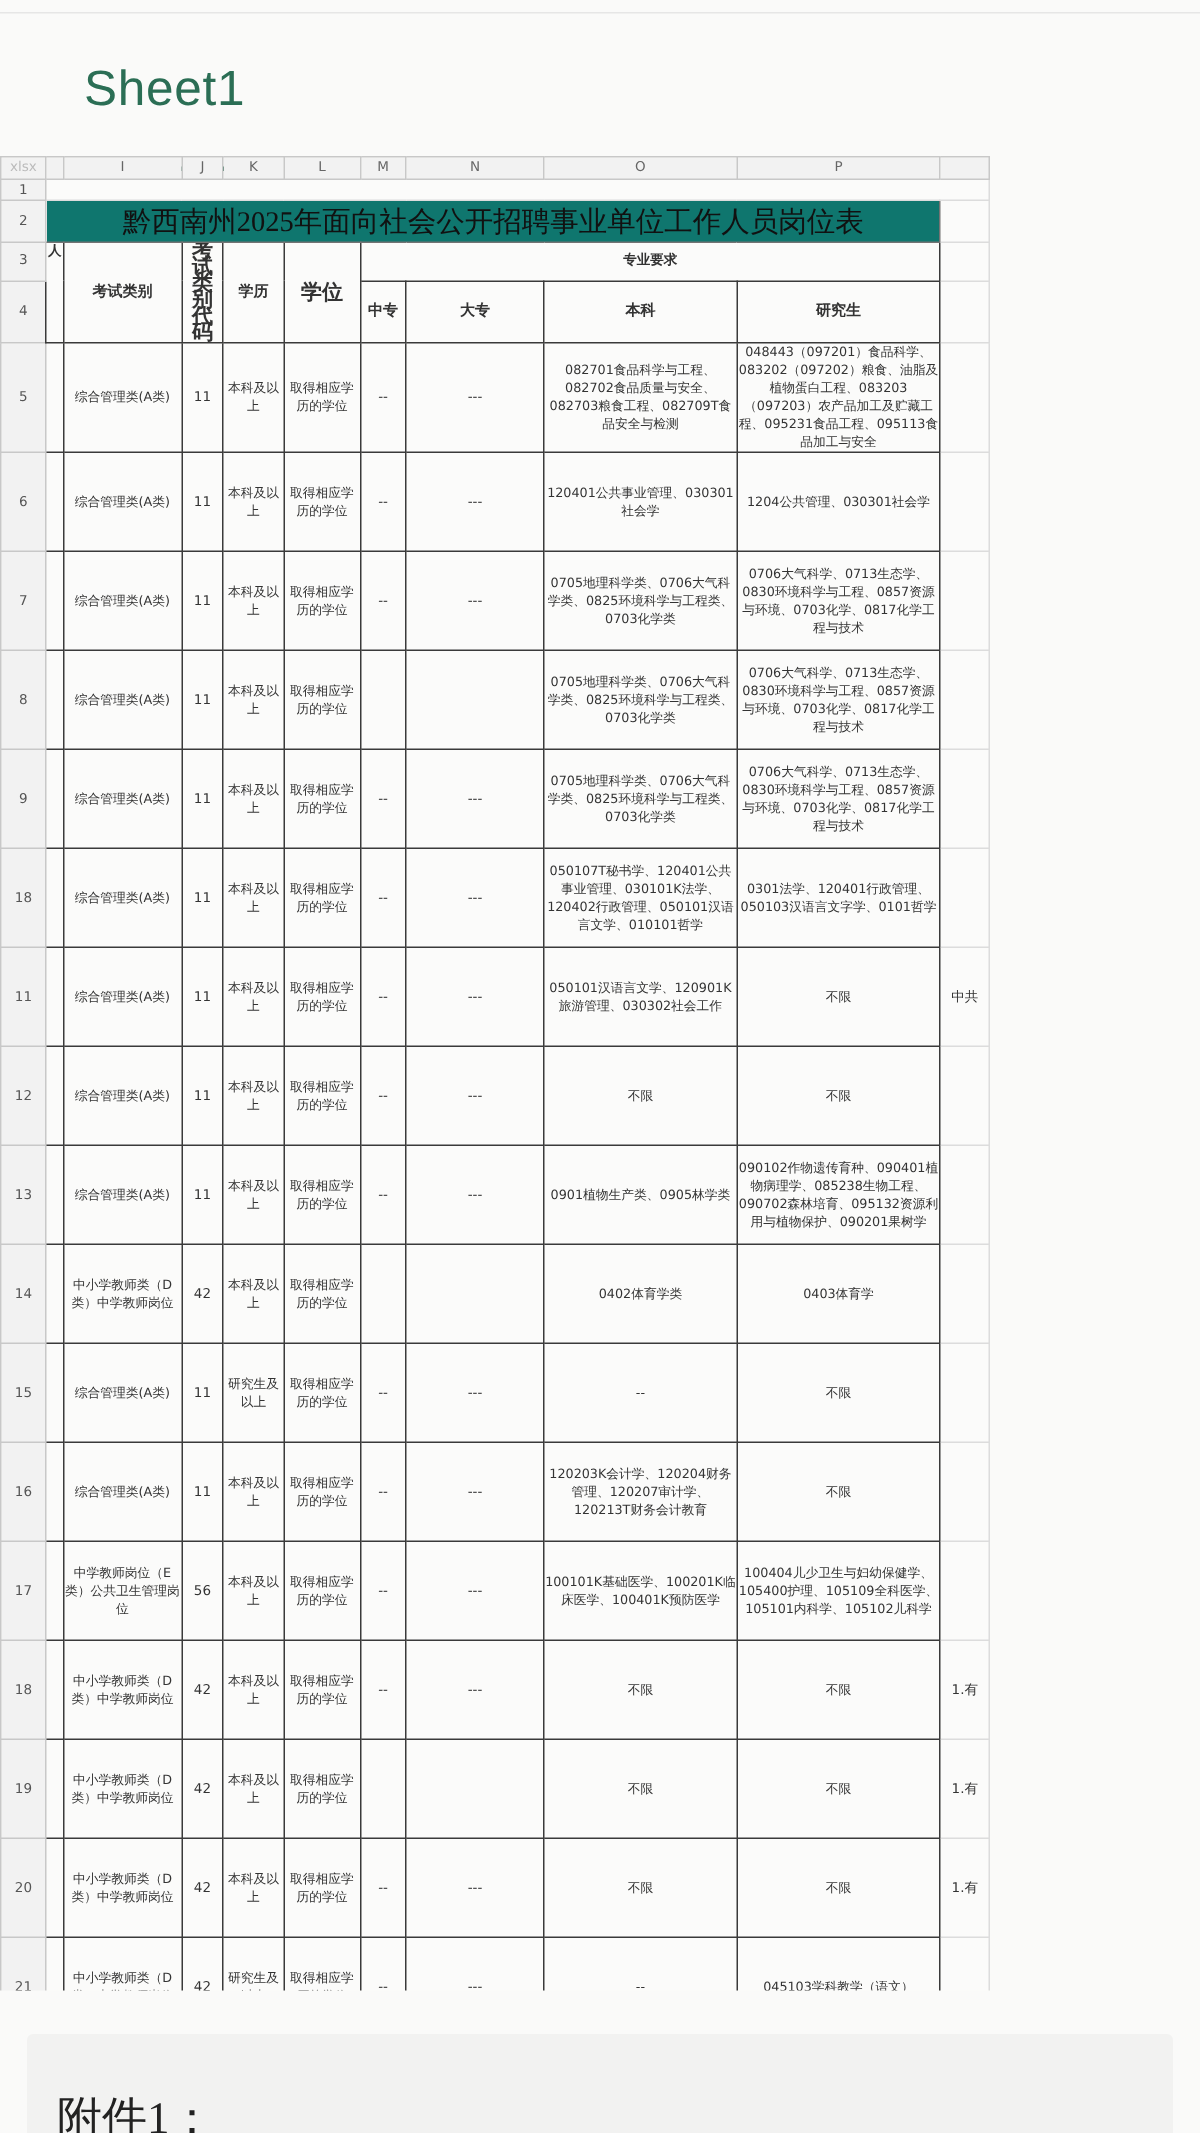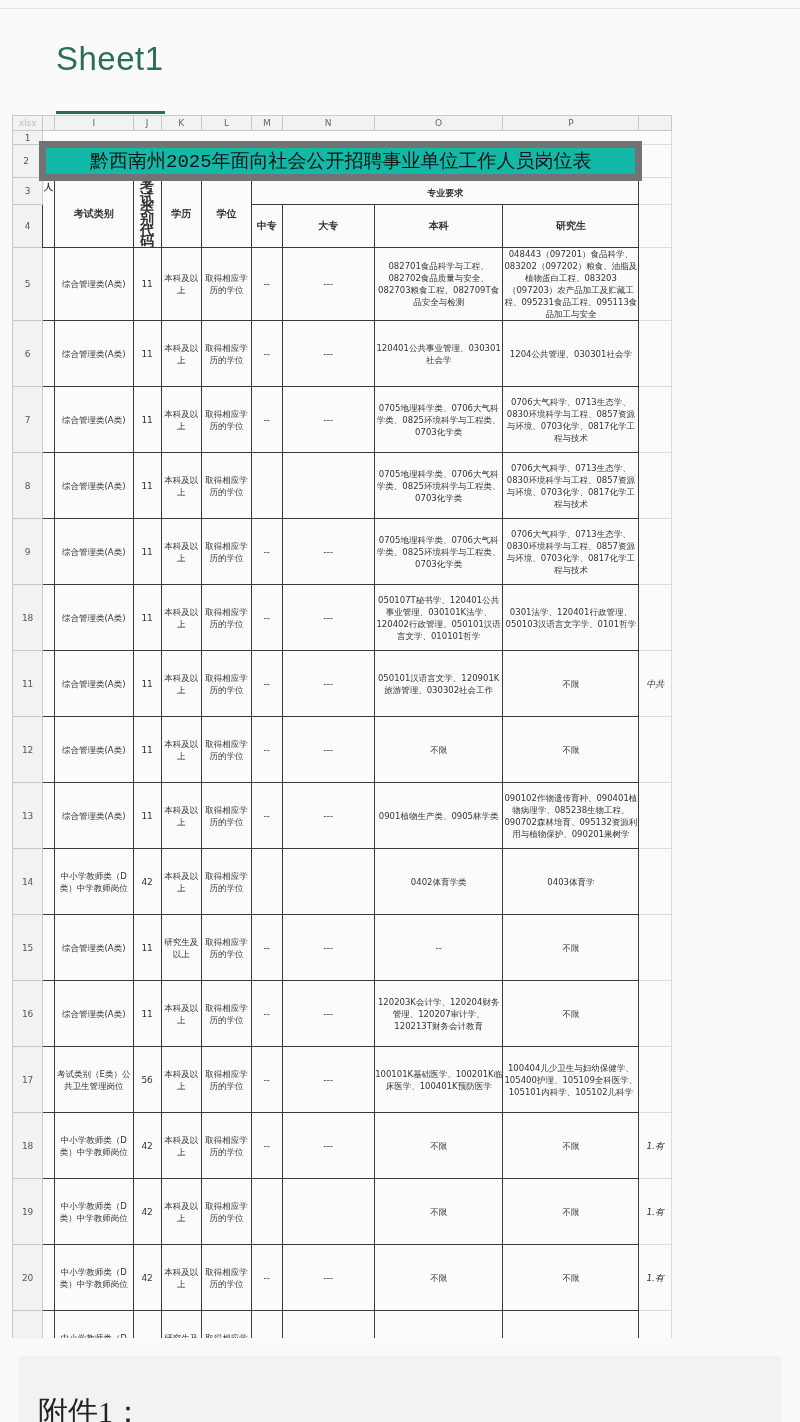--- a/index.html
+++ b/index.html
@@ -11,40 +11,40 @@
     color: #222;
   }
   .topline { position: absolute; left: 0; top: 8px; width: 800px; height: 1px; background: #e6e6e6; }
   .sheet-tab {
     position: absolute; left: 56px; top: 40px;
     font-family: "Liberation Sans", sans-serif;
     font-size: 33px; color: #2b6e55; letter-spacing: 0.5px;
   }
   .sheet-underline { position: absolute; left: 56px; top: 111px; width: 109px; height: 3px; background: #2f6b55; }
 
-  .grid-wrap { position: absolute; left: 0; top: 115px; width: 660px; height: 1223px; overflow: hidden; padding-left: 12px; }
+  .grid-wrap { position: absolute; left: 0; top: 104px; width: 660px; height: 1223px; overflow: hidden; }
   table.grid {
     border-collapse: collapse; table-layout: fixed;
     font-size: 9px; color: #333;
   }
   table.grid td, table.grid th { padding: 0; text-align: center; vertical-align: middle; overflow: hidden; }
   .colhdr th {
     height: 14px; background: #f2f2f2; color: #666; font-weight: normal; font-size: 9px;
     border: 1px solid #c8c8c8;
   }
   .rowhdr { background: #f2f2f2; color: #555; border: 1px solid #c8c8c8; font-size: 9px; }
   .cell { border: 1px solid #3a3a3a; background: #fbfbfa; line-height: 12px; }
   .cell.light { border-color: #dcdcdc; }
   .hd { font-weight: bold; font-size: 10px; }
   .title-cell {
-    font-family: Liberation Mono, monospace;
-    font-size: 19px; color: #111; text-align: center; border: 7px solid #737373; background: #14b8a6;
+    font-family: Liberation Serif, serif;
+    font-size: 19px; color: #111; text-align: center; border: 1px solid #737373; background: #0f766e;
   }
   .txt { padding: 0 2px; font-size: 8.5px; line-height: 12px; }
-  .cut { text-align: left; padding-left: 8px; font-style: italic; }
+  .cut { text-align: left; padding-left: 8px; }
 
   .footer-card {
     position: absolute; left: 18px; top: 1356px; width: 764px; height: 80px;
     background: #f2f2f1; border-radius: 4px;
   }
   .footer-text {
     position: absolute; left: 20px; top: 36px;
     font-size: 30px; color: #222; font-family: Liberation Serif, serif;
   }
 </style>
@@ -94,21 +94,21 @@
         <td class="rowhdr">2</td>
         <td class="title-cell" colspan="9">黔西南州2025年面向社会公开招聘事业单位工作人员岗位表</td>
         <td class="cell light"></td>
       </tr>
       <tr style="height:17px">
         <td class="rowhdr">3</td>
         <td class="cell hd" rowspan="2" style="vertical-align:top;font-size:9px">人</td>
         <td class="cell hd" rowspan="2" style="font-size:10px">考试类别</td>
         <td class="cell hd" rowspan="2" style="font-size:14px;line-height:11px">考试类别代码</td>
         <td class="cell hd" rowspan="2">学历</td>
-        <td class="cell hd" rowspan="2" style="font-size:10px">学位</td>
+        <td class="cell hd" rowspan="2" style="font-size:14px">学位</td>
         <td class="cell hd" colspan="4" style="font-size:9px">专业要求</td>
         <td class="cell light"></td>
       </tr>
       <tr style="height:27px">
         <td class="rowhdr">4</td>
         <td class="cell hd">中专</td>
         <td class="cell hd">大专</td>
         <td class="cell hd">本科</td>
         <td class="cell hd">研究生</td>
         <td class="cell light"></td>
@@ -265,21 +265,21 @@
           <td class="cell txt">取得相应学历的学位</td>
           <td class="cell">--</td>
           <td class="cell">---</td>
           <td class="cell txt">120203K会计学、120204财务管理、120207审计学、120213T财务会计教育</td>
           <td class="cell txt">不限</td>
           <td class="cell light cut"></td>
         </tr>
         <tr style="height: 66px;">
           <td class="rowhdr">17</td>
           <td class="cell"></td>
-          <td class="cell txt">考试类别（E类）公共卫生管理岗位</td>
+          <td class="cell txt">中学教师岗位（E类）公共卫生管理岗位</td>
           <td class="cell">56</td>
           <td class="cell txt">本科及以上</td>
           <td class="cell txt">取得相应学历的学位</td>
           <td class="cell">--</td>
           <td class="cell">---</td>
           <td class="cell txt">100101K基础医学、100201K临床医学、100401K预防医学</td>
           <td class="cell txt">100404儿少卫生与妇幼保健学、105400护理、105109全科医学、105101内科学、105102儿科学</td>
           <td class="cell light cut"></td>
         </tr>
         <tr style="height: 66px;">

